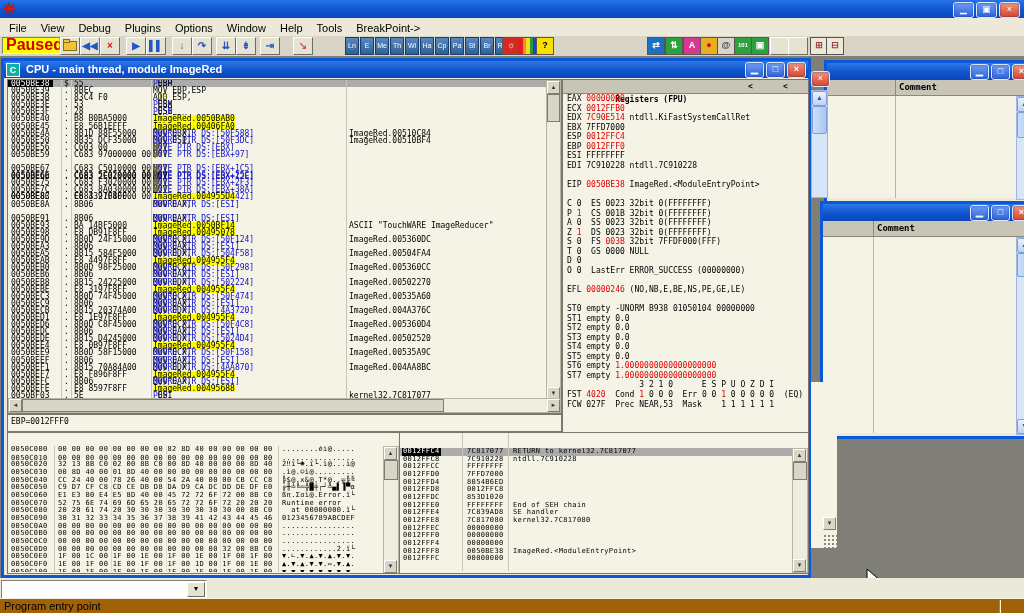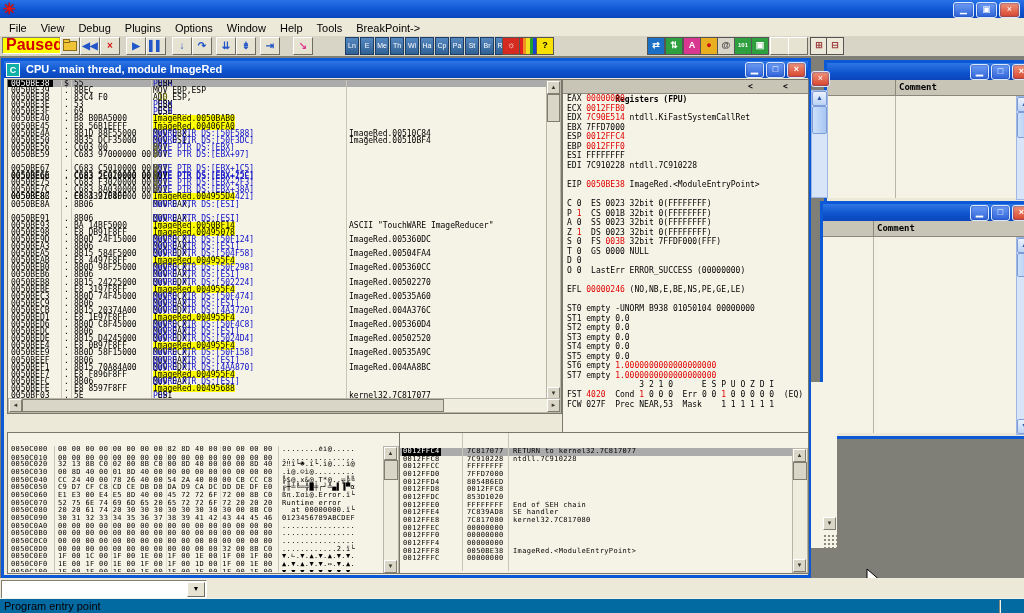--- a/index.html
+++ b/index.html
@@ -63,21 +63,21 @@
   
   .sb{position:absolute;background:#EFEDDE;border:1px solid #B8B5A6;}
   .sbb{position:absolute;background:#D9D6C7;border:1px solid;border-color:#FFF #807E70 #807E70 #FFF;
     text-align:center;color:#3A382E;font-size:6px;line-height:10px;width:11px;height:11px;}
   .sbt{position:absolute;background:#D9D6C7;border:1px solid #807E70;}
   
   .xsb{position:absolute;background:#D8E4F8;border:1px solid #9EB6E4;}
   .xsbb{position:absolute;width:13px;height:13px;background:linear-gradient(#EAF2FE,#BCD2F4);border:1px solid #7E9CD8;
     border-radius:2px;color:#2F57A8;font-size:7px;line-height:12px;text-align:center;}
   .xsbt{position:absolute;width:13px;background:linear-gradient(90deg,#CCE0FB,#A8C6F2);border:1px solid #7E9CD8;border-radius:2px;}
-  #statusbar{left:0;top:598px;width:1024px;height:15px;background:#0369a1;border-top:1px solid #F4F2E6;
+  #statusbar{left:0;top:598px;width:1024px;height:15px;background:#a16207;border-top:1px solid #F4F2E6;
     font-size:11px;color:#000;line-height:14px;}
   #combo-strip{left:0;top:578px;width:1024px;height:20px;background:#ECE9D8;}
   #combobox{left:1px;top:2px;width:204px;height:17px;background:#fff;border:1px solid;border-color:#807E70 #FFF #FFF #807E70;}
   #combo-btn{right:1px;top:1px;width:16px;height:13px;background:#E6E3D2;border:1px solid;border-color:#FFF #6F6D61 #6F6D61 #FFF;
     font-size:7px;text-align:center;line-height:12px;color:#000;}
   .grip{background-image:radial-gradient(#8A887C 1px,transparent 1.2px);background-size:4px 4px;}
 </style>
 </head>
 <body>
 
@@ -228,21 +228,21 @@
           <div class="xpbtn sm close">×</div>
         </div>
       </div>
 
       <div class="pane" style="left:3px;top:18px;width:553px;height:333px;">
         <div style="position:absolute;left:0;top:0;width:539px;height:319px;overflow:hidden;">
             <div class="drow sel" style="top: 0px;"><span class="d-addr">0050BE38</span><span class="d-mark">$</span><span class="d-hex">55</span><span class="d-ins"><span class="tk-b">PUSH</span><span class="tk-k"> EBP</span></span><span class="d-cmt"></span></div>
             <div class="drow" style="top: 7.09px;"><span class="d-addr">0050BE39</span><span class="d-mark">.</span><span class="d-hex">8BEC</span><span class="d-ins"><span class="tk-k">MOV EBP,ESP</span></span><span class="d-cmt"></span></div>
             <div class="drow" style="top: 14.18px;"><span class="d-addr">0050BE3B</span><span class="d-mark">.</span><span class="d-hex">83C4 F0</span><span class="d-ins"><span class="tk-k">ADD ESP,</span><span class="tk-o">-10</span></span><span class="d-cmt"></span></div>
             <div class="drow" style="top: 21.27px;"><span class="d-addr">0050BE3E</span><span class="d-mark">.</span><span class="d-hex">53</span><span class="d-ins"><span class="tk-b">PUSH</span><span class="tk-k"> EBX</span></span><span class="d-cmt"></span></div>
-            <div class="drow" style="top: 28.36px;"><span class="d-addr">0050BE3F</span><span class="d-mark">.</span><span class="d-hex">69</span><span class="d-ins"><span class="tk-b">PUSH</span><span class="tk-k"> ESI</span></span><span class="d-cmt"></span></div>
+            <div class="drow" style="top: 28.36px;"><span class="d-addr">0050BE3F</span><span class="d-mark">.</span><span class="d-hex">28</span><span class="d-ins"><span class="tk-b">PUSH</span><span class="tk-k"> ESI</span></span><span class="d-cmt"></span></div>
             <div class="drow" style="top: 35.45px;"><span class="d-addr">0050BE40</span><span class="d-mark">.</span><span class="d-hex">B8 B0BA5000</span><span class="d-ins"><span class="tk-k">MOV EAX,</span><span class="tk-y">ImageRed.0050BAB0</span></span><span class="d-cmt"></span></div>
             <div class="drow" style="top: 42.54px;"><span class="d-addr">0050BE45</span><span class="d-mark">.</span><span class="d-hex">E8 56B1EFFF</span><span class="d-ins"><span class="tk-c">CALL</span><span class="tk-k"> </span><span class="tk-y">ImageRed.00406FA0</span></span><span class="d-cmt"></span></div>
             <div class="drow" style="top: 49.63px;"><span class="d-addr">0050BE4A</span><span class="d-mark">.</span><span class="d-hex">8B1D 88F55000</span><span class="d-ins"><span class="tk-k">MOV EBX,</span><span class="tk-b">DWORD PTR DS:[50F588]</span></span><span class="d-cmt">ImageRed.00510C84</span></div>
             <div class="drow" style="top: 56.72px;"><span class="d-addr">0050BE50</span><span class="d-mark">.</span><span class="d-hex">8B35 DCF35000</span><span class="d-ins"><span class="tk-k">MOV ESI,</span><span class="tk-b">DWORD PTR DS:[50F3DC]</span></span><span class="d-cmt">ImageRed.00510BF4</span></div>
             <div class="drow" style="top: 63.81px;"><span class="d-addr">0050BE56</span><span class="d-mark">.</span><span class="d-hex">C603 00</span><span class="d-ins"><span class="tk-k">MOV </span><span class="tk-b">BYTE PTR DS:[EBX]</span><span class="tk-k">,</span><span class="tk-o">0</span></span><span class="d-cmt"></span></div>
             <div class="drow" style="top: 70.9px;"><span class="d-addr">0050BE59</span><span class="d-mark">.</span><span class="d-hex">C683 97000000 00</span><span class="d-ins"><span class="tk-k">MOV </span><span class="tk-b">BYTE PTR DS:[EBX+97]</span><span class="tk-k">,</span><span class="tk-o">0</span></span><span class="d-cmt"></span></div>
             <div class="drow" style="top: 77.99px; margin-top: 15px;"><span class="d-addr">0050BE60</span><span class="d-mark">.</span><span class="d-hex">C683 2E010000 00</span><span class="d-ins"><span class="tk-k">MOV </span><span class="tk-b">BYTE PTR DS:[EBX+12E]</span><span class="tk-k">,</span><span class="tk-o">0</span></span><span class="d-cmt"></span></div>
             <div class="drow" style="top: 85.08px;"><span class="d-addr">0050BE67</span><span class="d-mark">.</span><span class="d-hex">C683 C5010000 00</span><span class="d-ins"><span class="tk-k">MOV </span><span class="tk-b">BYTE PTR DS:[EBX+1C5]</span><span class="tk-k">,</span><span class="tk-o">0</span></span><span class="d-cmt"></span></div>
             <div class="drow" style="top: 92.17px;"><span class="d-addr">0050BE6E</span><span class="d-mark">.</span><span class="d-hex">C683 5C020000 00</span><span class="d-ins"><span class="tk-k">MOV </span><span class="tk-b">BYTE PTR DS:[EBX+25C]</span><span class="tk-k">,</span><span class="tk-o">0</span></span><span class="d-cmt"></span></div>
             <div class="drow" style="top: 99.26px;"><span class="d-addr">0050BE75</span><span class="d-mark">.</span><span class="d-hex">C683 F3020000 00</span><span class="d-ins"><span class="tk-k">MOV </span><span class="tk-b">BYTE PTR DS:[EBX+2F3]</span><span class="tk-k">,</span><span class="tk-o">0</span></span><span class="d-cmt"></span></div>
@@ -288,20 +288,23 @@
           <div class="sbb" style="bottom:0;left:0;">▼</div>
         </div>
 
         <div class="sb" style="left:0;bottom:0;width:551px;height:13px;">
           <div class="sbb" style="left:0;top:0;">◄</div>
           <div class="sbt" style="left:13px;top:0;width:420px;height:11px;"></div>
           <div class="sbb" style="right:0;top:0;">►</div>
         </div>
       </div>
 
+      <div class="pane" style="left:3px;top:353px;width:553px;height:16px;">
+        <span style="position:absolute;left:3px;top:2px;font:8px 'DejaVu Sans Mono',monospace;">EBP=0012FFF0</span>
+      </div>
 
       <div class="pane" style="left:558px;top:18px;width:245px;height:352px;">
         <div class="phead" style="position:relative;height:13px;padding-left:4px;">
           <span>Registers (FPU)</span>
           <span class="abs" style="left:185px;top:0;">&lt;</span>
           <span class="abs" style="left:220px;top:0;">&lt;</span>
         </div>
         <div style="position:absolute;left:0;top:14px;width:243px;height:336px;overflow:hidden;">
             <div class="rline"><span class="tk-k">EAX </span><span class="tk-r">00000000</span></div>
             <div class="rline"><span class="tk-k">ECX </span><span class="tk-r">0012FFB0</span></div>

